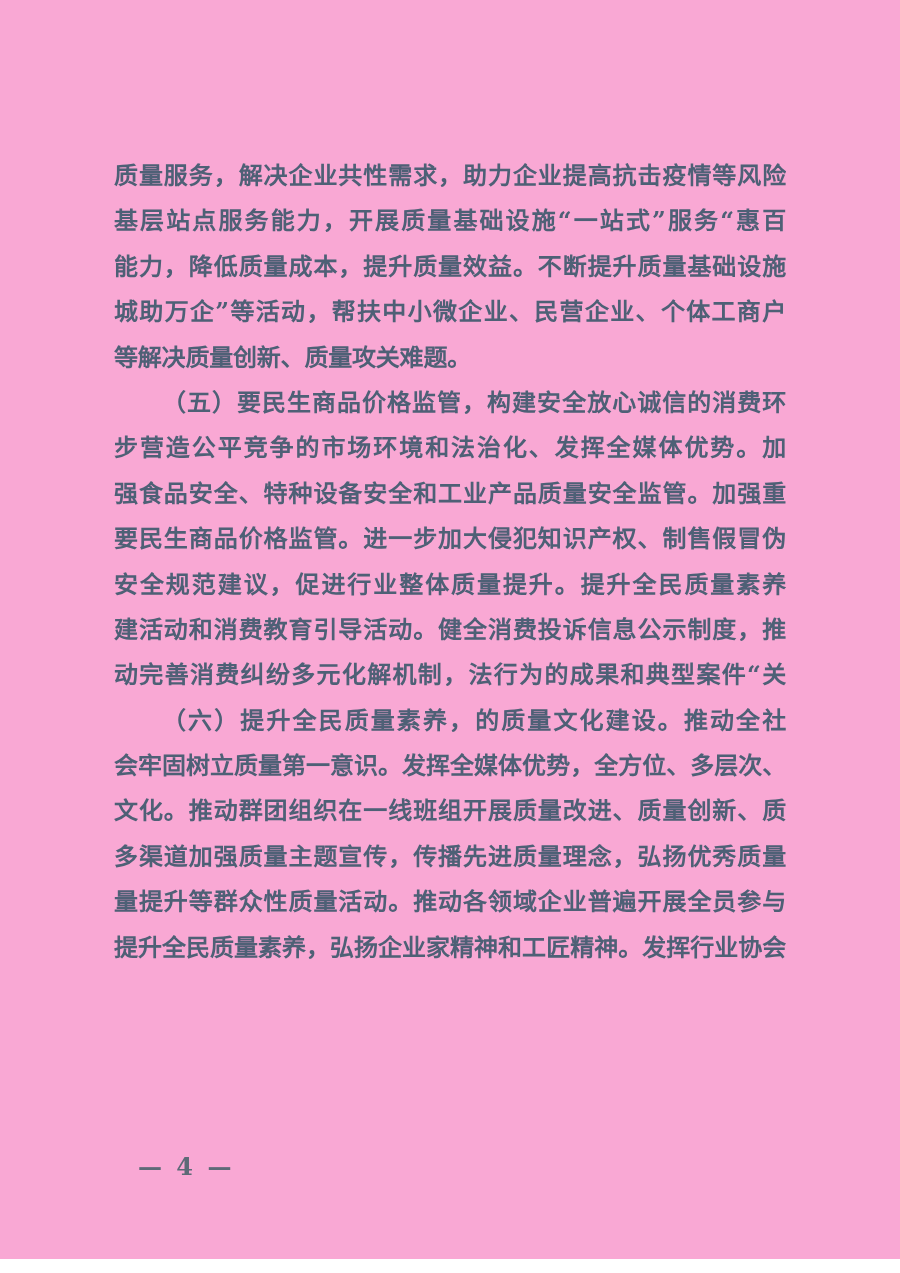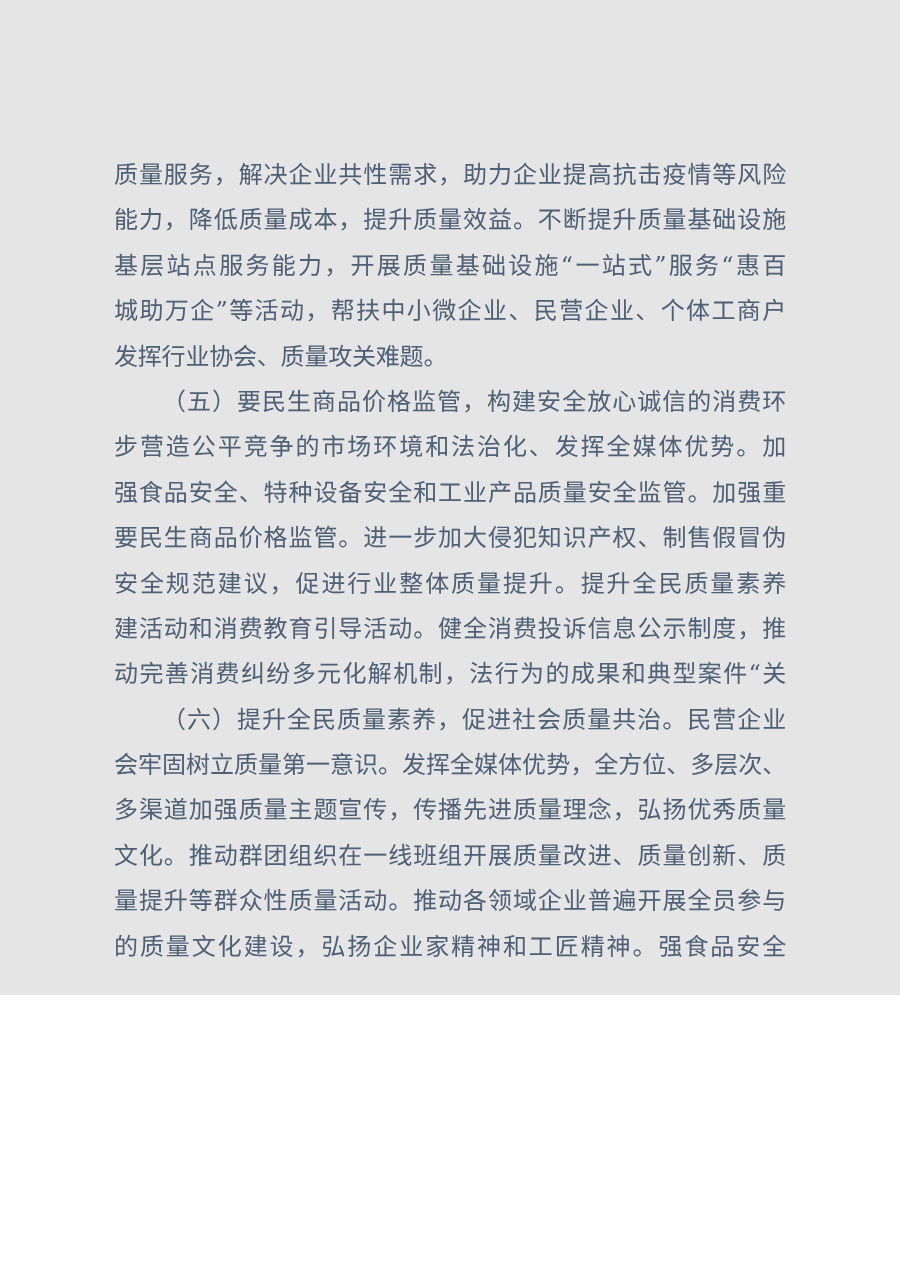--- a/index.html
+++ b/index.html
@@ -3,24 +3,25 @@
 <meta charset="utf-8">
 <style>
   html, body {
     margin: 0;
     padding: 0;
     background: #ffffff;
   }
   .page {
     position: relative;
     width: 900px;
-    height: 995px;
-    background: #e5e5e5;
+    height: 1259px;
+    background: #f9a8d4;
     overflow: hidden;
     font-family: "DejaVu Serif", "Liberation Serif", serif;
+    font-weight: bold;
   }
   .doc-body {
     position: absolute;
     left: 114px;
     top: 153px;
     width: 672px;
     color: #4e6076;
   }
   .para {
     margin: 0;
@@ -55,37 +56,37 @@
   }
 </style>
 </head>
 <body>
 
 <div class="page">
   <div class="doc-body">
 
   <div class="para">
         <div class="line">质量服务，解决企业共性需求，助力企业提高抗击疫情等风险</div>
+        <div class="line">基层站点服务能力，开展质量基础设施“一站式”服务“惠百</div>
         <div class="line">能力，降低质量成本，提升质量效益。不断提升质量基础设施</div>
-        <div class="line">基层站点服务能力，开展质量基础设施“一站式”服务“惠百</div>
         <div class="line">城助万企”等活动，帮扶中小微企业、民营企业、个体工商户</div>
-        <div class="line lastline">发挥行业协会、质量攻关难题。</div>
+        <div class="line lastline">等解决质量创新、质量攻关难题。</div>
       </div>
       <div class="para indent">
         <div class="line">（五）要民生商品价格监管，构建安全放心诚信的消费环境。</div>
         <div class="line">步营造公平竞争的市场环境和法治化、发挥全媒体优势。加</div>
         <div class="line">强食品安全、特种设备安全和工业产品质量安全监管。加强重</div>
         <div class="line">要民生商品价格监管。进一步加大侵犯知识产权、制售假冒伪</div>
         <div class="line">安全规范建议，促进行业整体质量提升。提升全民质量素养</div>
         <div class="line">建活动和消费教育引导活动。健全消费投诉信息公示制度，推</div>
         <div class="line">动完善消费纠纷多元化解机制，法行为的成果和典型案件“关</div>
       </div>
       <div class="para indent">
-        <div class="line">（六）提升全民质量素养，促进社会质量共治。民营企业</div>
+        <div class="line">（六）提升全民质量素养，的质量文化建设。推动全社</div>
         <div class="line">会牢固树立质量第一意识。发挥全媒体优势，全方位、多层次、</div>
+        <div class="line">文化。推动群团组织在一线班组开展质量改进、质量创新、质</div>
         <div class="line">多渠道加强质量主题宣传，传播先进质量理念，弘扬优秀质量</div>
-        <div class="line">文化。推动群团组织在一线班组开展质量改进、质量创新、质</div>
         <div class="line">量提升等群众性质量活动。推动各领域企业普遍开展全员参与</div>
-        <div class="line">的质量文化建设，弘扬企业家精神和工匠精神。强食品安全</div>
+        <div class="line">提升全民质量素养，弘扬企业家精神和工匠精神。发挥行业协会</div>
       </div>
     </div>
   <div class="page-number">— 4 —</div>
 </div>
 
 </body></html>

